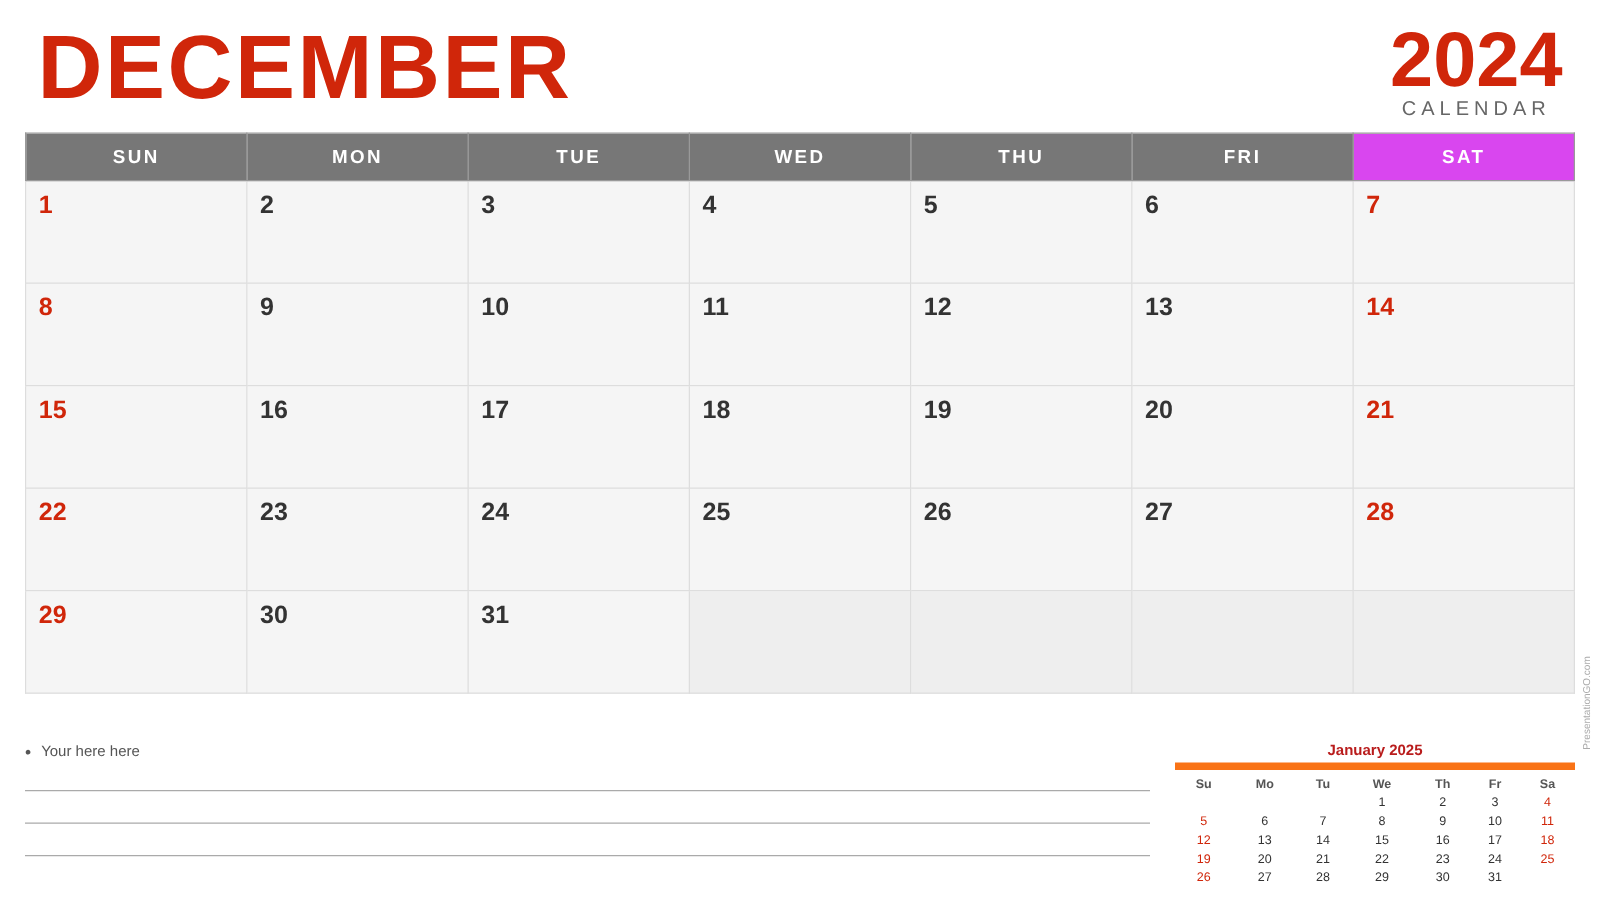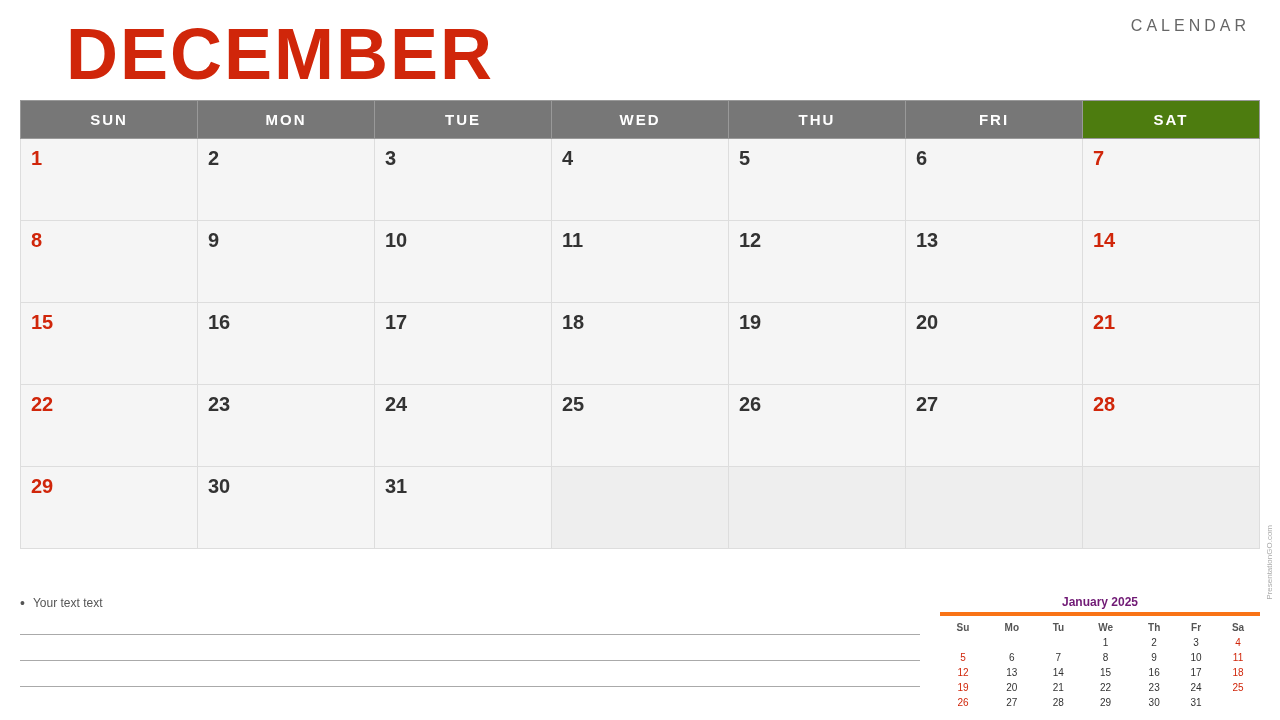--- a/index.html
+++ b/index.html
@@ -11,21 +11,20 @@
       overflow: hidden;
       position: relative;
     }
 
     
     .header {
       display: flex;
       justify-content: space-between;
       align-items: flex-start;
       padding: 18px 30px 10px 30px;
-      margin-left: 36px;
     }
     .month-title {
       font-size: 72px;
       font-weight: 900;
       color: #d0260a;
       line-height: 1;
       letter-spacing: 2px;
     }
     .year-block {
       text-align: center;
@@ -57,21 +56,21 @@
       background: #777777;
       color: #ffffff;
       font-size: 15px;
       font-weight: 700;
       text-align: center;
       padding: 10px 0;
       letter-spacing: 2px;
       border: 1px solid #999;
     }
     .calendar-table thead th.sat-header {
-      background: #4d7c0f;
+      background: #d946ef;
     }
     .calendar-table tbody td {
       background: #f5f5f5;
       border: 1px solid #ddd;
       width: calc(100% / 7);
       height: 82px;
       vertical-align: top;
       padding: 8px 10px;
       font-size: 20px;
       font-weight: 600;
@@ -118,23 +117,23 @@
 
     
     .mini-calendar {
       width: 320px;
       font-size: 11px;
     }
     .mini-cal-title {
       text-align: center;
       font-size: 12px;
       font-weight: 700;
-      color: #701a75;
+      color: #b91c1c;
       margin-bottom: 4px;
-      border-bottom: 4px solid #f97316;
+      border-bottom: 6px solid #f97316;
       padding-bottom: 3px;
     }
     .mini-cal-table {
       width: 100%;
       border-collapse: collapse;
     }
     .mini-cal-table th {
       text-align: center;
       font-size: 10px;
       color: #555;
@@ -163,20 +162,21 @@
       writing-mode: vertical-rl;
       transform: rotate(180deg);
     }
   </style>
 </head>
 <body>
 
 <div class="header">
   <div class="month-title">DECEMBER</div>
   <div class="year-block">
+    <span class="year-number">2024</span>
     <span class="year-label">CALENDAR</span>
   </div>
 </div>
 
 <div class="calendar-wrapper">
   <table class="calendar-table">
     <thead>
       <tr>
         <th>SUN</th>
         <th>MON</th>
@@ -234,21 +234,21 @@
           <td class="empty"></td>
         </tr>
       </tbody>
   </table>
 </div>
 
 <div class="bottom-section">
   <div class="notes-section">
     <div class="notes-item">
       <span class="bullet">•</span>
-      <span>Your text text</span>
+      <span>Your here here</span>
     </div>
     <div class="notes-line"></div>
     <div class="notes-line"></div>
     <div class="notes-line"></div>
   </div>
   <div class="mini-calendar">
     <div class="mini-cal-title">January 2025</div>
     <table class="mini-cal-table">
       <thead>
         <tr id="mini-headers">

